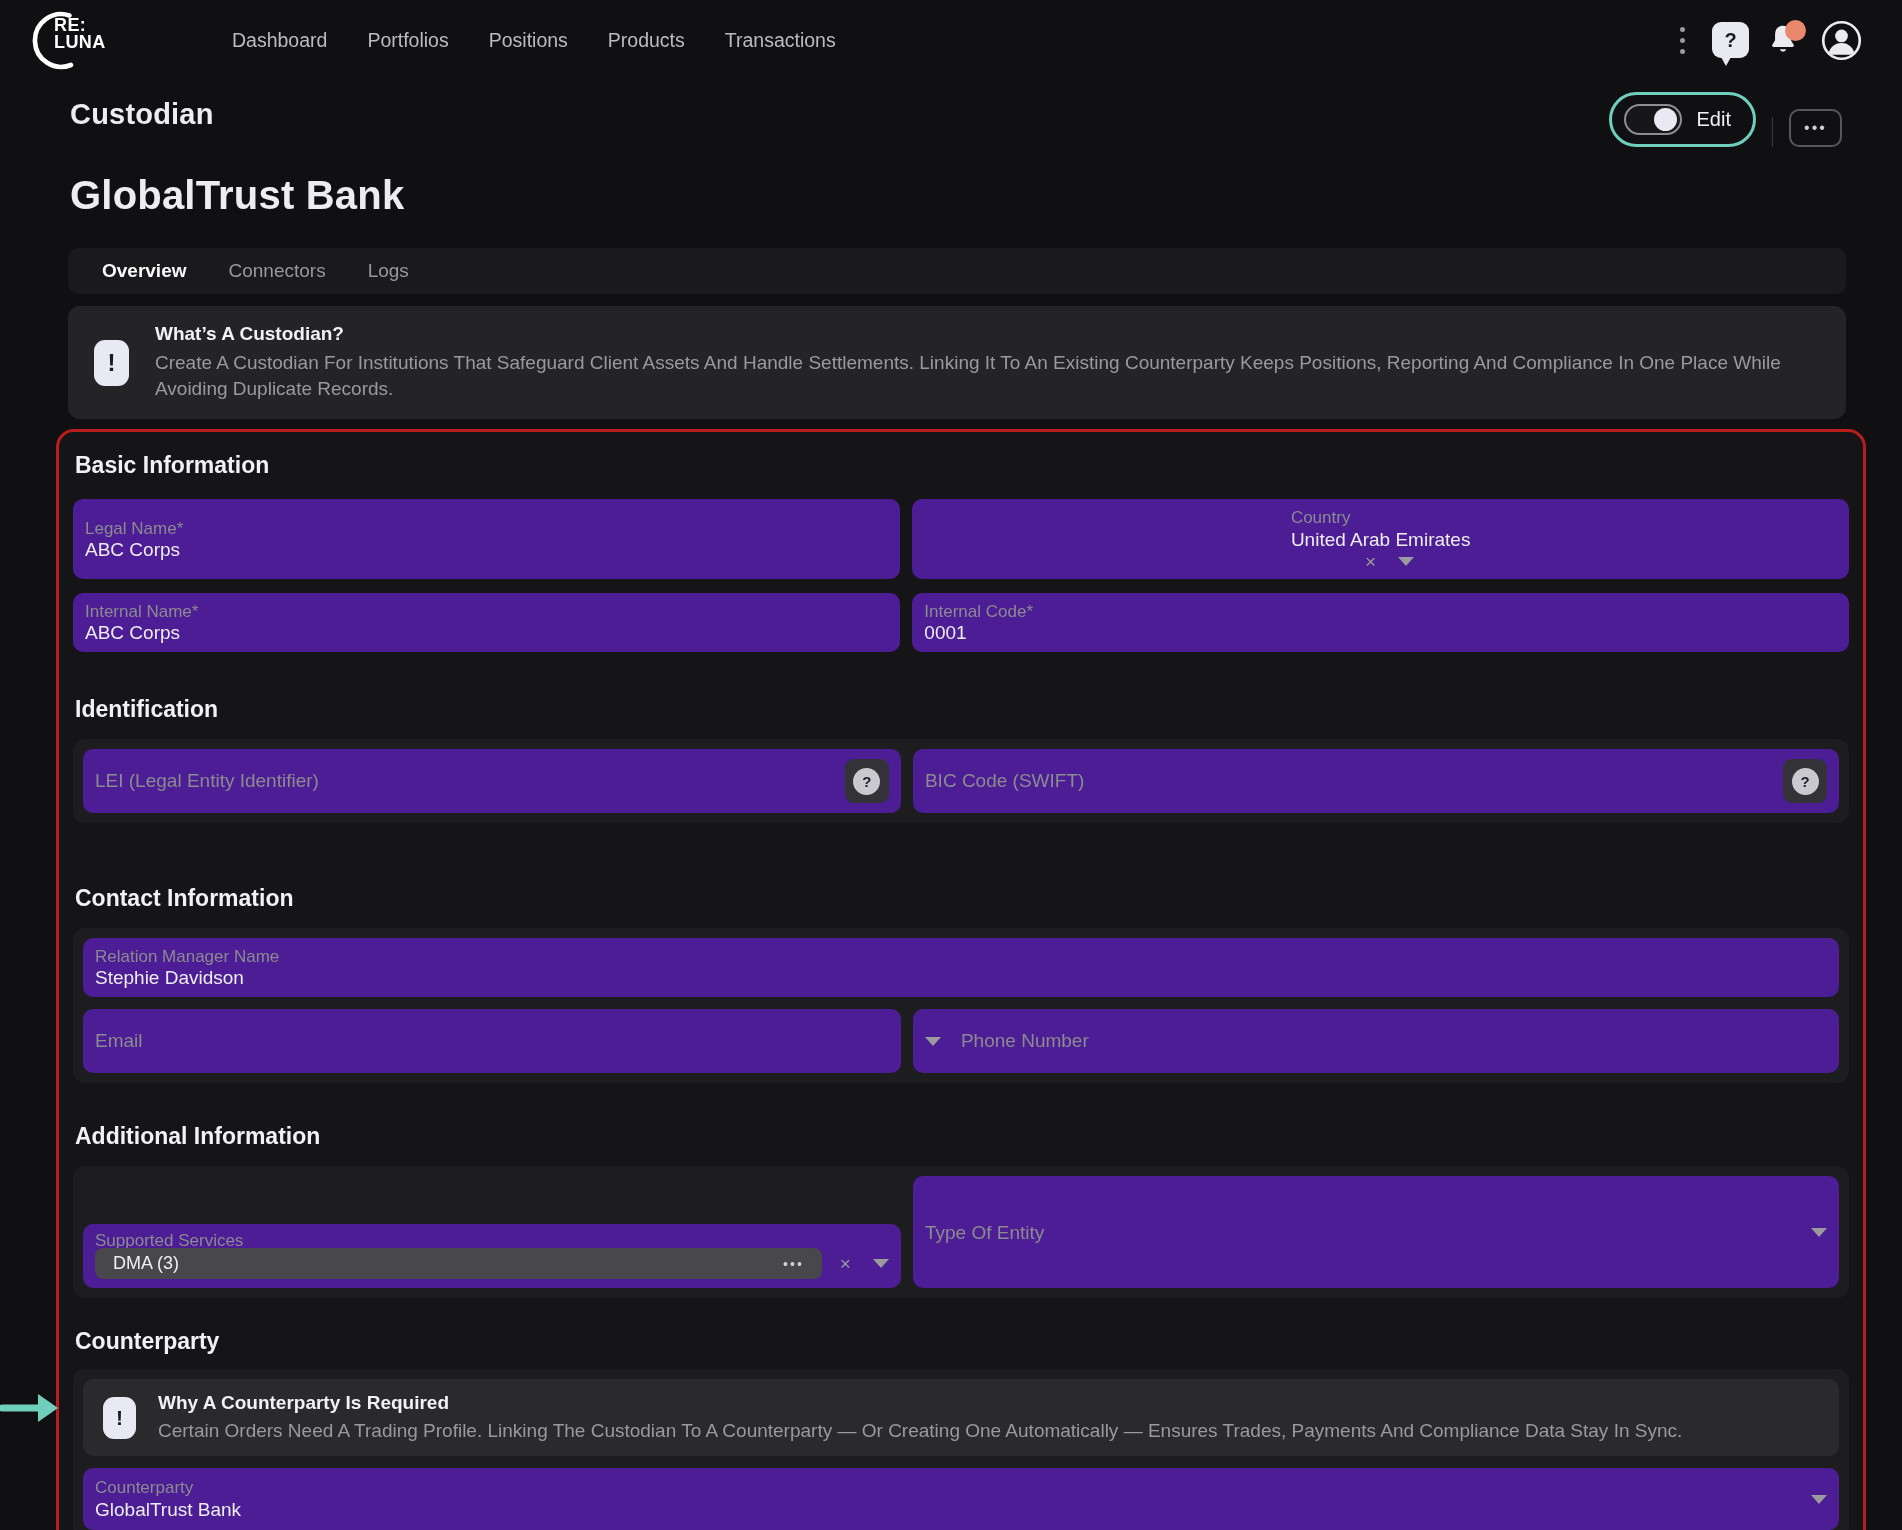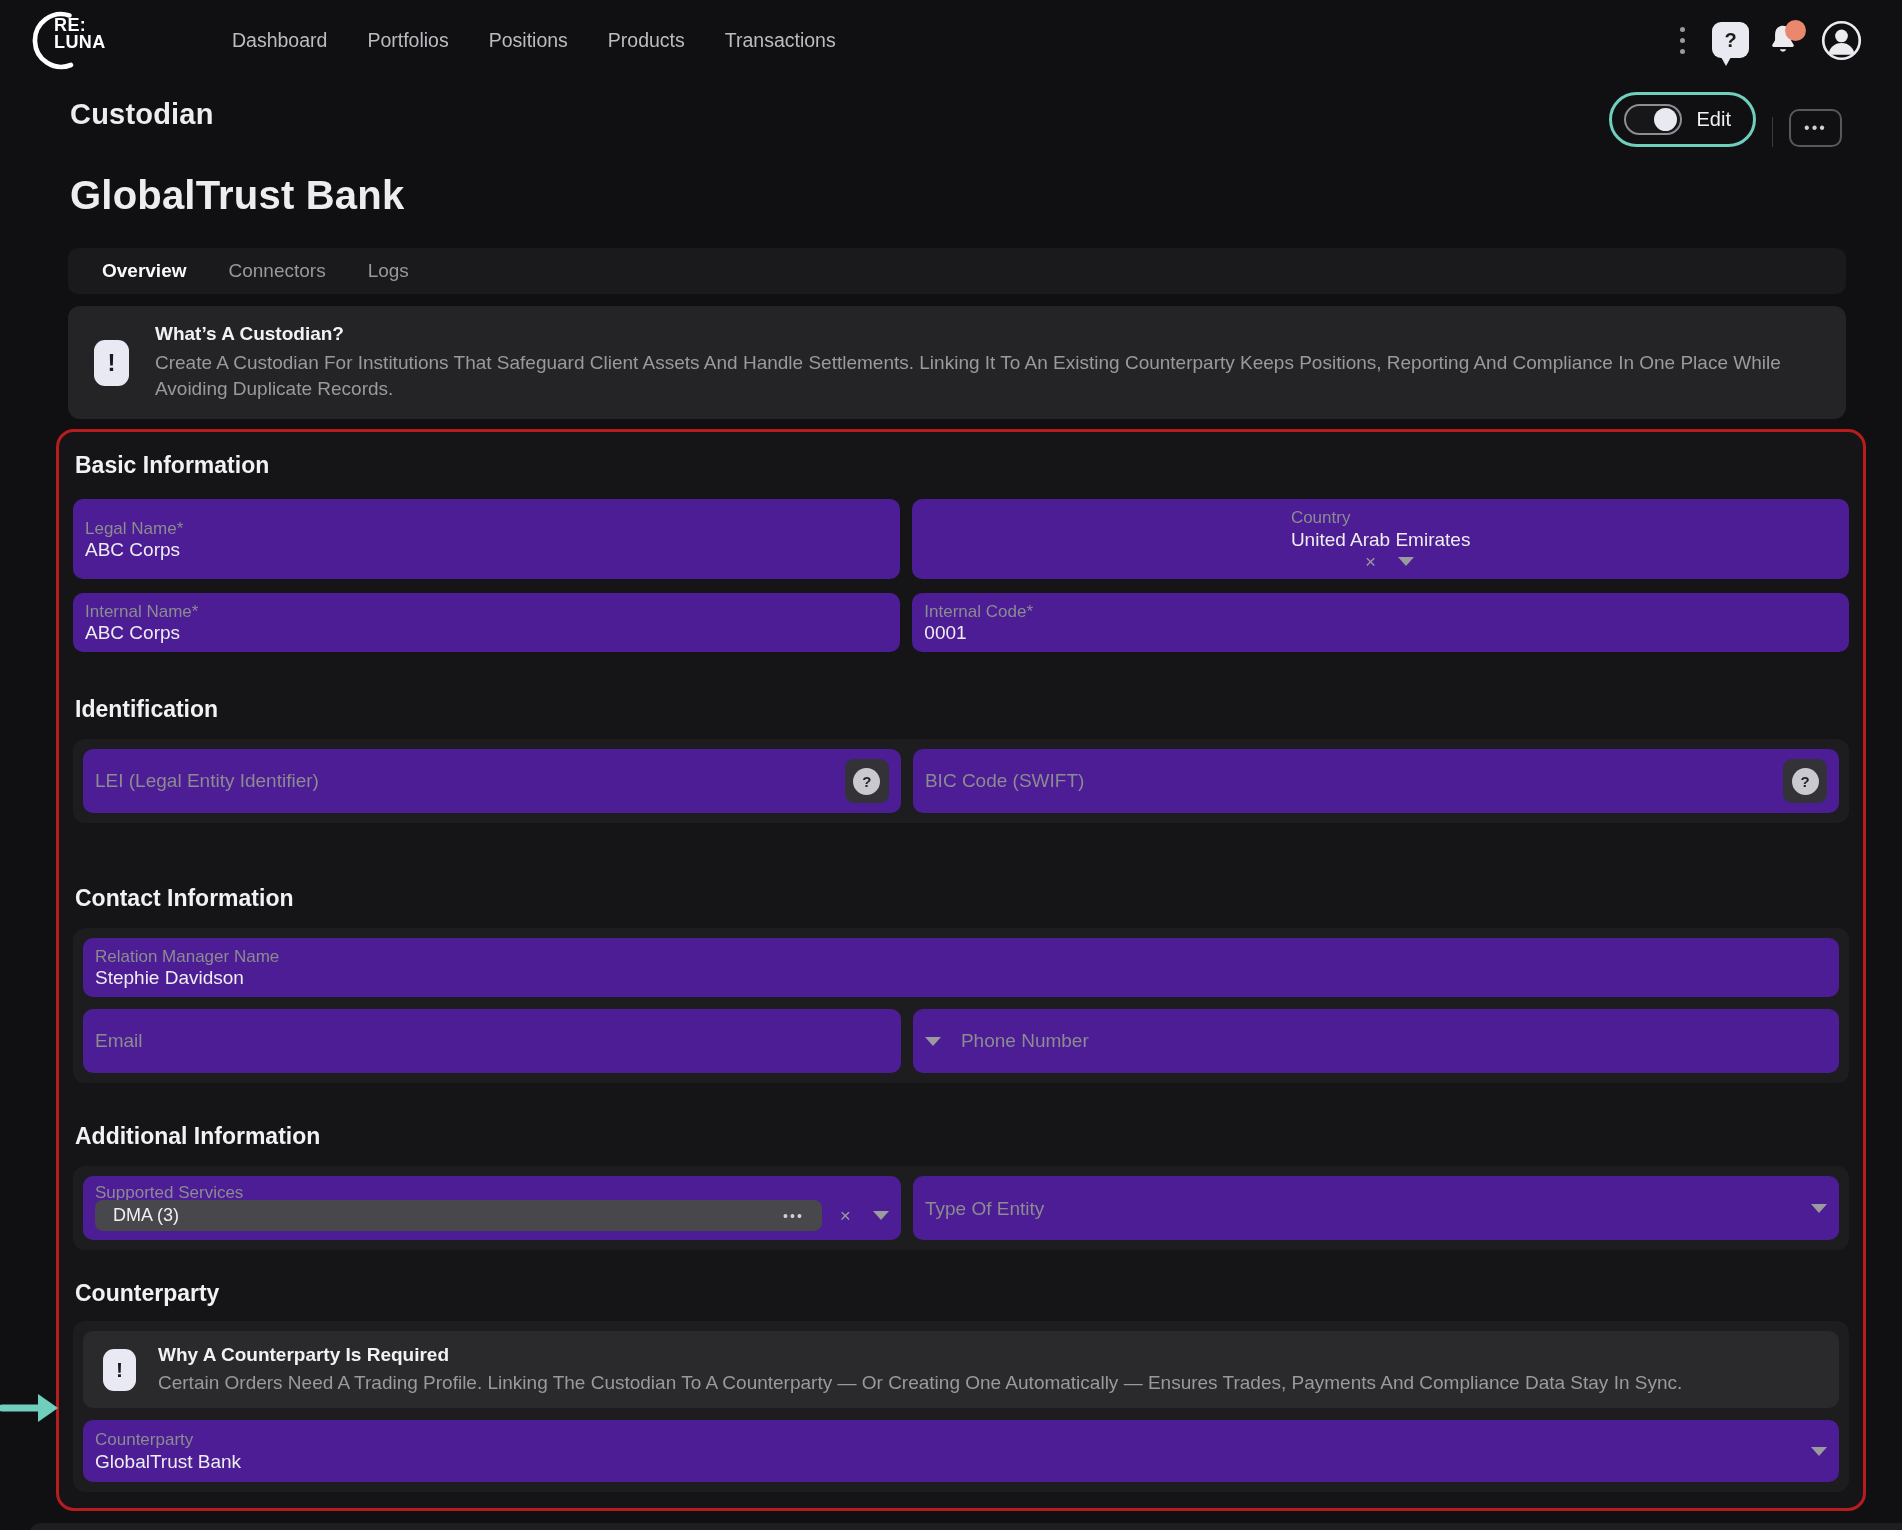--- a/index.html
+++ b/index.html
@@ -76,21 +76,21 @@
   .row-flex .grow { flex:1 1 auto; min-width:0; }
   .caret { width:0; height:0; border-left:8px solid transparent; border-right:8px solid transparent;
     border-top:9px solid #9a9a9f; cursor:pointer; }
   .clear-x { font-size:19px; color:#9a9a9f; cursor:pointer; line-height:1; }
   .icon-gap { display:flex; align-items:center; gap:22px; margin-left:18px; }
   .q-btn { flex:0 0 auto; width:44px; height:44px; border-radius:9px; background:#323237;
     display:flex; align-items:center; justify-content:center; cursor:pointer; }
   .q-circle { width:27px; height:27px; border-radius:50%; background:#c9c9cf; color:#232327;
     display:flex; align-items:center; justify-content:center; font-size:15px; font-weight:800; }
   
-  .ss-field { padding-top:5px; }
+  .ss-field { padding-top:5px;margin-top:48px; }
   .chip-row { display:flex; align-items:center; margin-top:-3px; }
   .chip { flex:1 1 auto; height:31px; background:#47474c; border-radius:8px; padding:0 18px;
     display:flex; align-items:center; justify-content:space-between; cursor:pointer; }
   .chip-label { font-size:18px; color:#f0f0f2; }
   .chip-more { font-size:14px; letter-spacing:2px; color:#cfcfd4; }
   
   .cp-callout { background:#2a2a2d; border-radius:10px; padding:13px 20px; display:flex; align-items:center; gap:22px; margin-bottom:12px; }
   .cp-callout .alert-icon { width:33px; height:42px; font-size:21px; }
   .cp-title { font-size:19px; font-weight:700; color:#f2f2f4; margin-bottom:4px; }
   .cp-body { font-size:19px; color:#9a9a9e; line-height:25px; }

